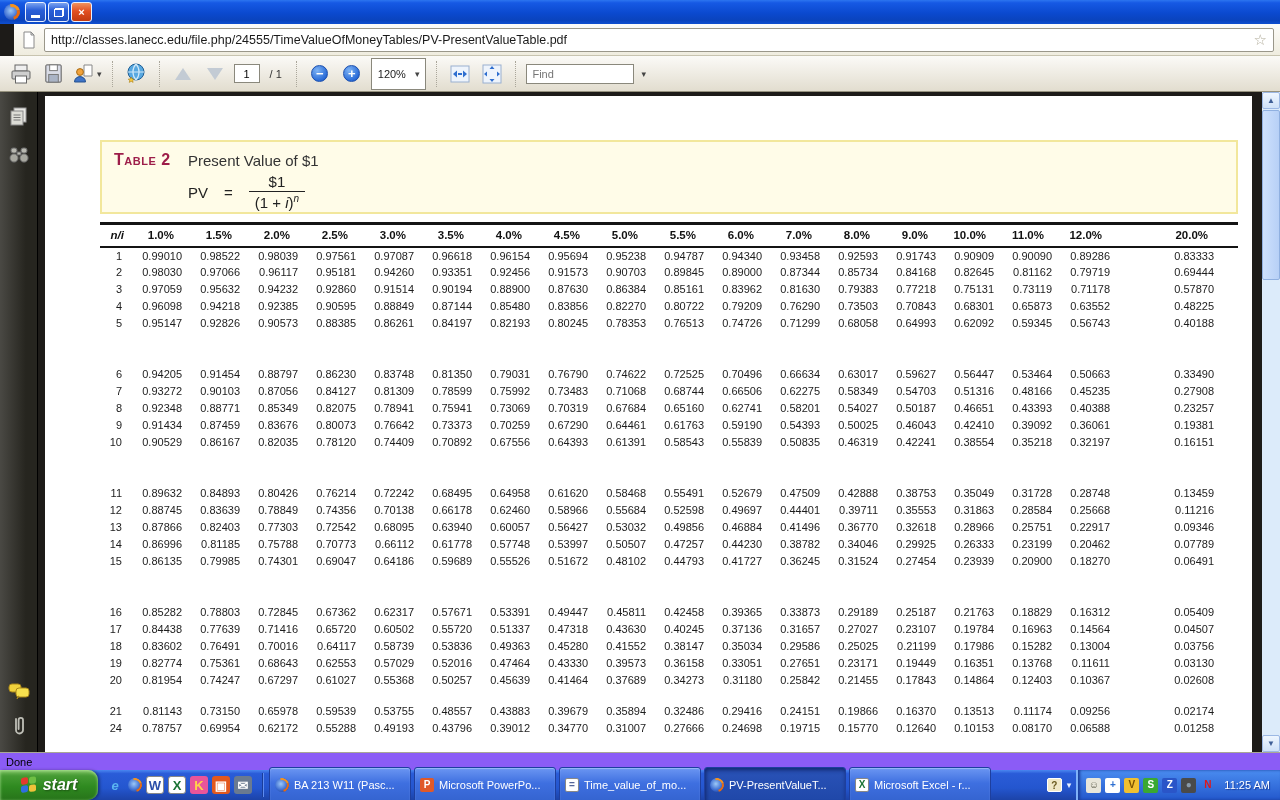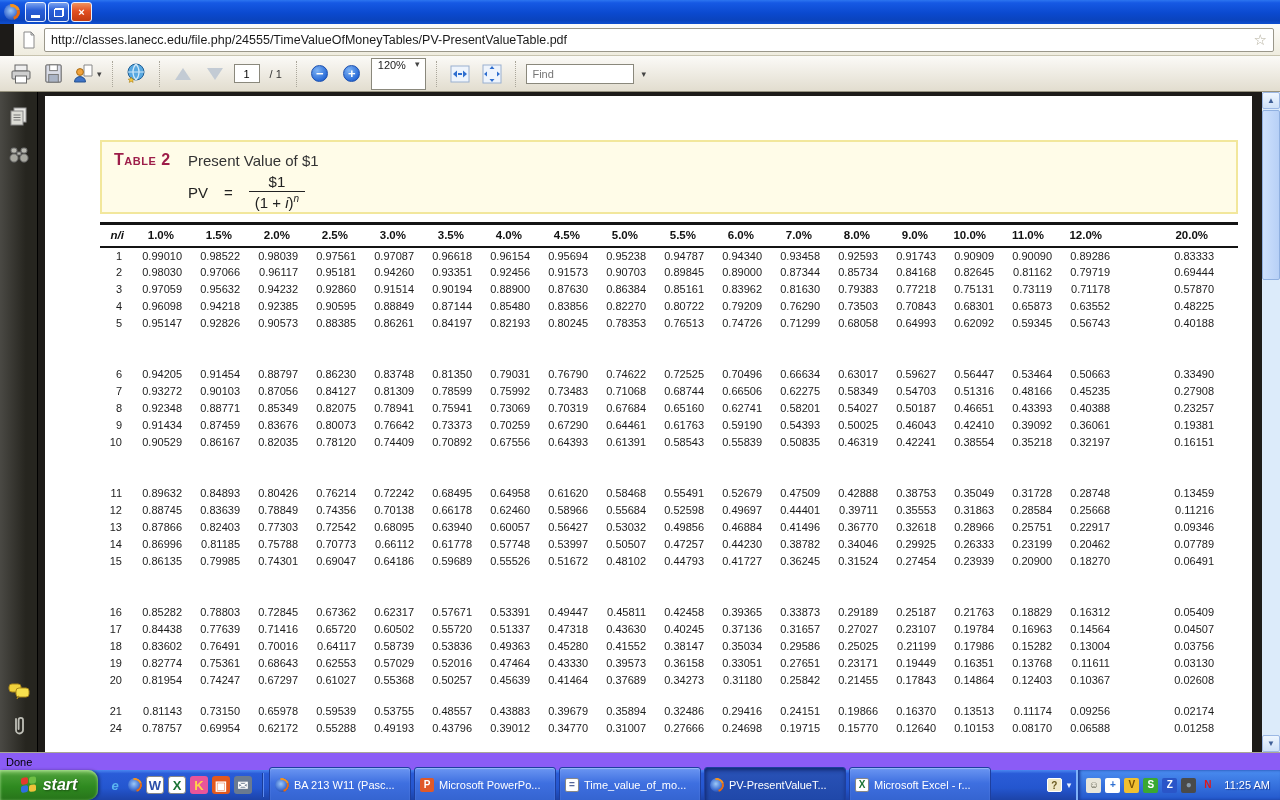--- a/index.html
+++ b/index.html
@@ -43,21 +43,21 @@
     display:flex; align-items:center; padding:0 8px; gap:6px; }
   .sep { width:1px; height:26px; border-left:1px dotted #aaa69a; margin:0 4px; }
   .tbtn { height:28px; min-width:26px; display:flex; align-items:center; justify-content:center; border-radius:2px; }
   .dd { color:#444; font-size:9px; margin-left:1px; }
   .zoomcirc { width:17px; height:17px; border-radius:50%; color:#fff; font-weight:bold; font-size:13px;
     line-height:15px; text-align:center; background:radial-gradient(circle at 35% 30%,#7fb4f4,#2a6cd8 70%,#1b4fae);
     border:1px solid #1b4fae; }
   .pagebox { width:26px; height:19px; border:1px solid #8a887c; font-size:11px; text-align:center;
     font-family:"Liberation Sans",sans-serif; background:#fff; }
   .pagetotal { font-size:11px; color:#333; margin:0 4px; }
-  .zoomselect { height:32px; border:1px solid #8a887c; background:#fff; display:flex; 
+  .zoomselect { height:32px; border:1px solid #8a887c; background:#fff; display:flex; align-items:center;
     padding:0 6px; gap:8px; font-size:11px; color:#222; }
   .findbox { width:108px; height:20px; border:1px solid #8a887c; font-size:11px; padding:0 5px;
     font-family:"Liberation Sans",sans-serif; background:#fff; }
   .uparrow, .dnarrow { width:0; height:0; border-left:8px solid transparent; border-right:8px solid transparent; }
   .uparrow { border-bottom:12px solid #c3cbd4; }
   .dnarrow { border-top:12px solid #c3cbd4; }
 
   
   .content { position:absolute; top:92px; left:0; right:0; bottom:48px; background:#1d1b18; }
   .side { position:absolute; left:0; top:0; bottom:0; width:38px;

